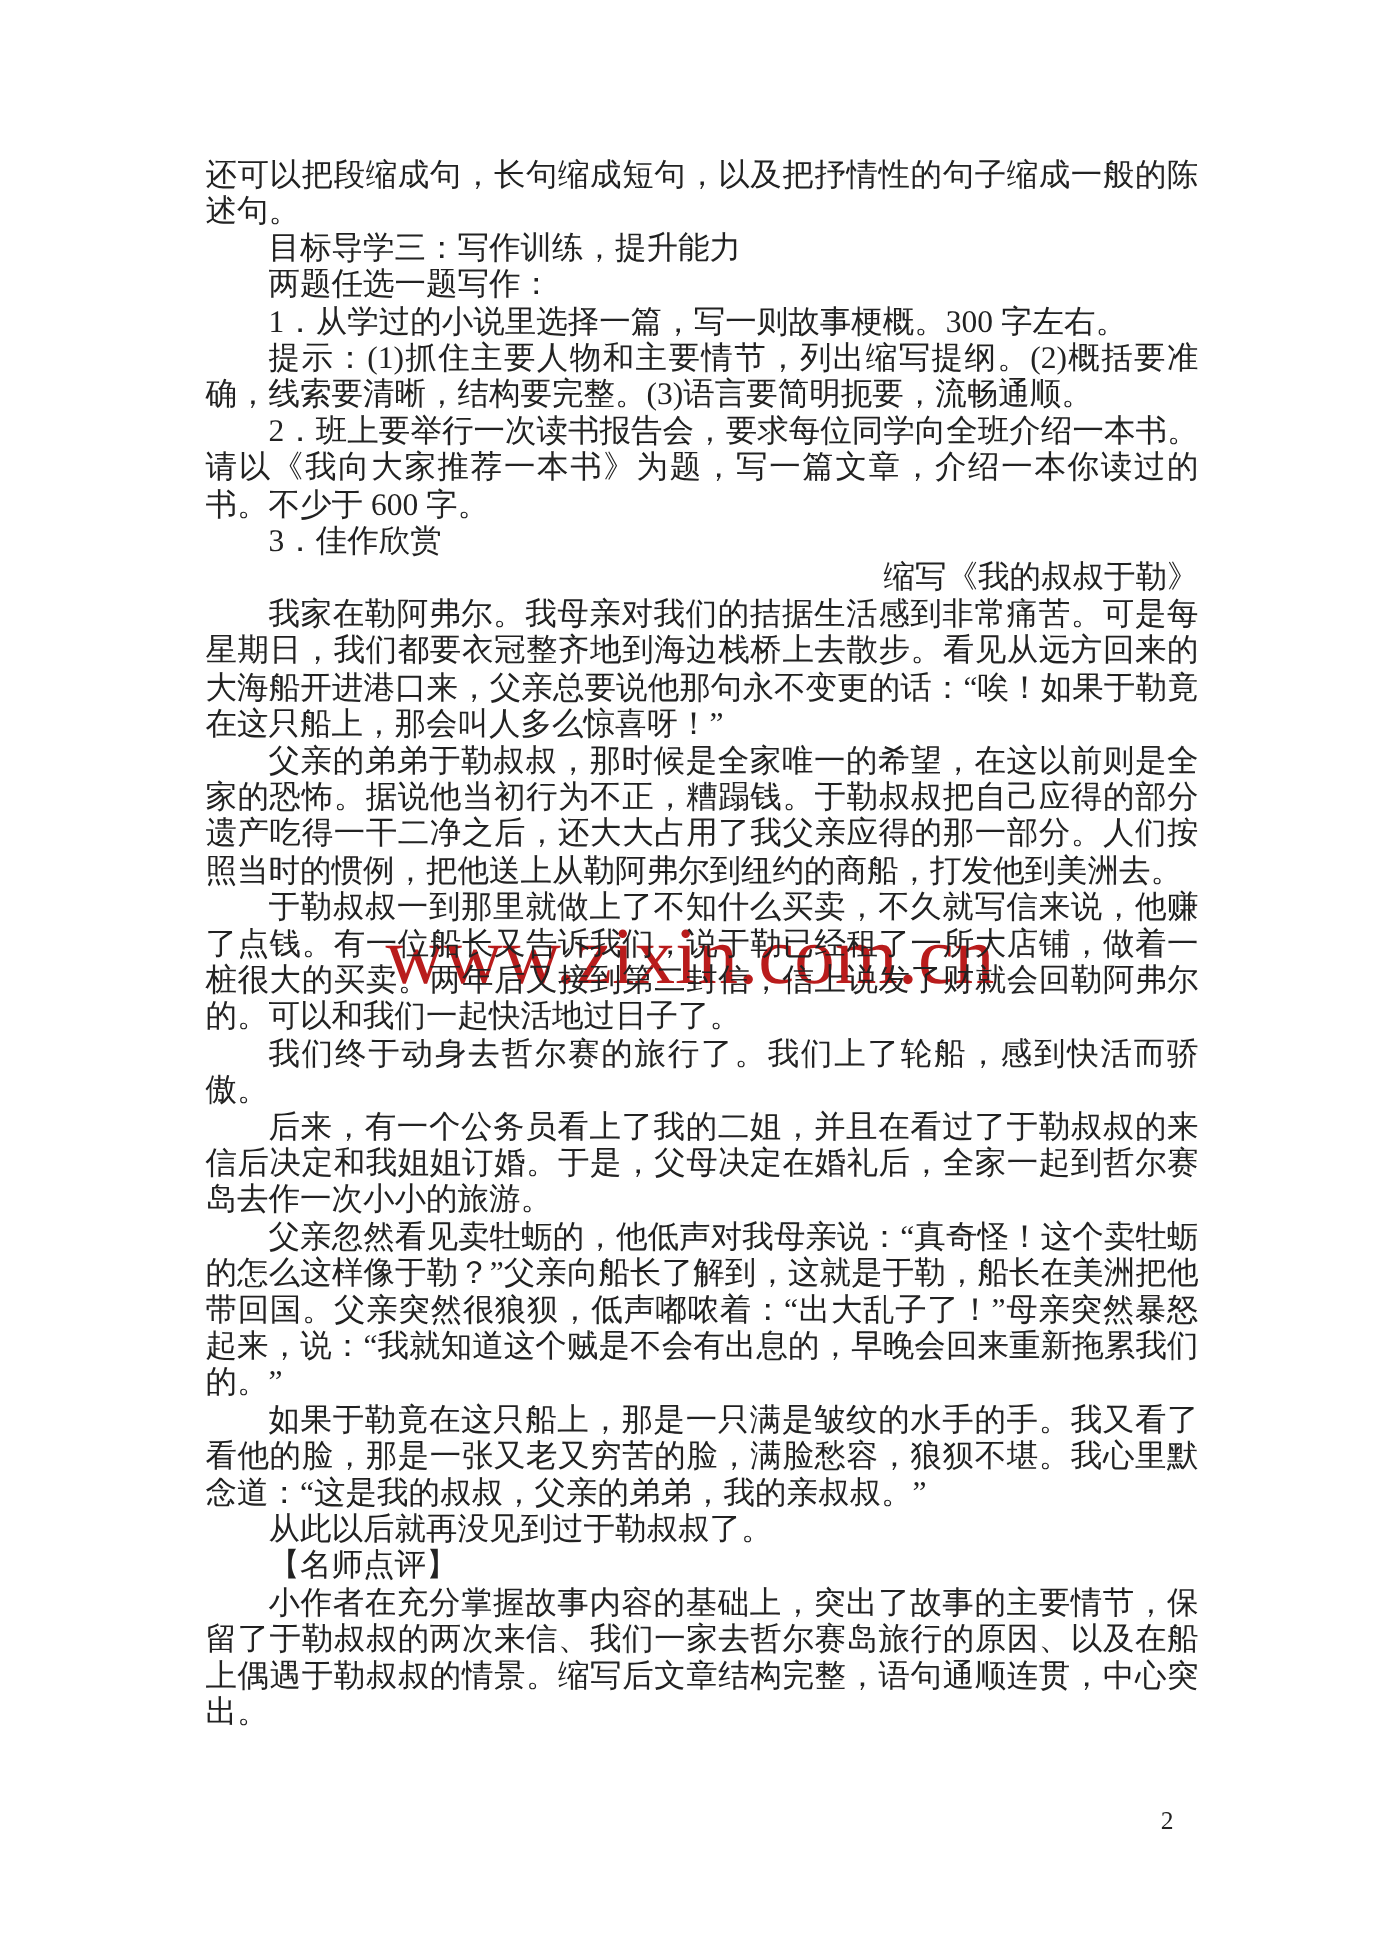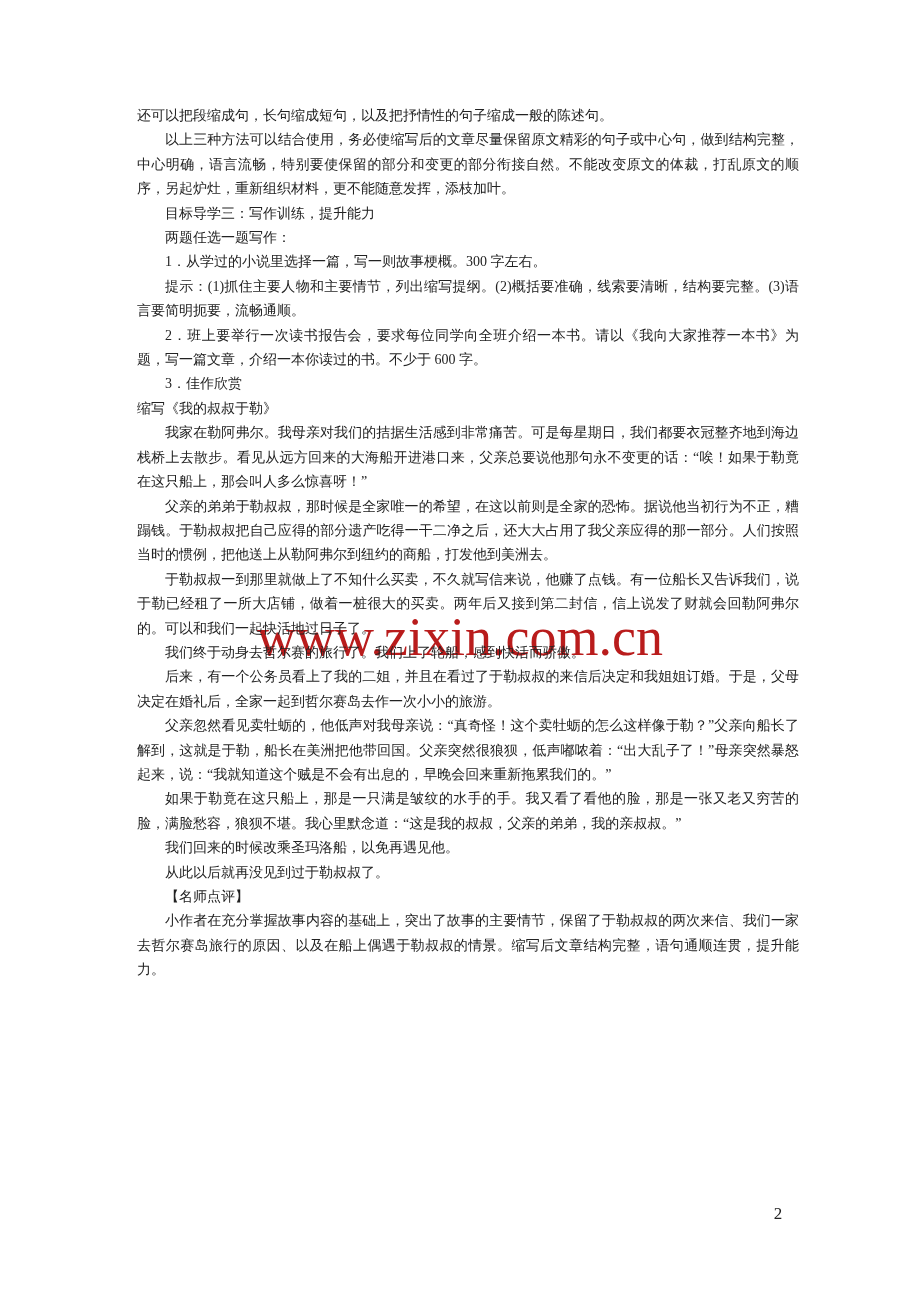--- a/index.html
+++ b/index.html
@@ -25,71 +25,69 @@
     color: #b91c1c;
     white-space: nowrap;
     z-index: 0;
     user-select: none;
   }
   .content {
     position: absolute;
     left: 137px;
     top: 104px;
     width: 662px;
-    font-size: 14px;
+    font-size: 21px;
     line-height: 24.4px;
     color: #222222;
     z-index: 1;
   }
   .content p {
     margin: 0;
     padding: 0;
     text-align: justify;
     text-justify: inter-ideograph;
     text-indent: 2em;
   }
   .content p.noindent { text-indent: 0; }
   .content p.title {
     text-indent: 0;
-    text-align: left;
+    text-align: right;
   }
   .pagenum {
     position: absolute;
     left: 768px;
     top: 1204px;
     width: 20px;
     text-align: center;
     font-size: 17px;
     color: #222222;
     z-index: 1;
   }
 </style>
 </head>
 <body>
 
 <div class="page">
   <div class="watermark">www.zixin.com.cn</div>
 
   <div class="content" id="content">
       <p class="noindent">还可以把段缩成句，长句缩成短句，以及把抒情性的句子缩成一般的陈述句。</p>
-      <p class="">以上三种方法可以结合使用，务必使缩写后的文章尽量保留原文精彩的句子或中心句，做到结构完整，中心明确，语言流畅，特别要使保留的部分和变更的部分衔接自然。不能改变原文的体裁，打乱原文的顺序，另起炉灶，重新组织材料，更不能随意发挥，添枝加叶。</p>
       <p class="">目标导学三：写作训练，提升能力</p>
       <p class="">两题任选一题写作：</p>
       <p class="">1．从学过的小说里选择一篇，写一则故事梗概。300 字左右。</p>
       <p class="">提示：(1)抓住主要人物和主要情节，列出缩写提纲。(2)概括要准确，线索要清晰，结构要完整。(3)语言要简明扼要，流畅通顺。</p>
       <p class="">2．班上要举行一次读书报告会，要求每位同学向全班介绍一本书。请以《我向大家推荐一本书》为题，写一篇文章，介绍一本你读过的书。不少于 600 字。</p>
       <p class="">3．佳作欣赏</p>
       <p class="title">缩写《我的叔叔于勒》</p>
       <p class="">我家在勒阿弗尔。我母亲对我们的拮据生活感到非常痛苦。可是每星期日，我们都要衣冠整齐地到海边栈桥上去散步。看见从远方回来的大海船开进港口来，父亲总要说他那句永不变更的话：“唉！如果于勒竟在这只船上，那会叫人多么惊喜呀！”</p>
       <p class="">父亲的弟弟于勒叔叔，那时候是全家唯一的希望，在这以前则是全家的恐怖。据说他当初行为不正，糟蹋钱。于勒叔叔把自己应得的部分遗产吃得一干二净之后，还大大占用了我父亲应得的那一部分。人们按照当时的惯例，把他送上从勒阿弗尔到纽约的商船，打发他到美洲去。</p>
       <p class="">于勒叔叔一到那里就做上了不知什么买卖，不久就写信来说，他赚了点钱。有一位船长又告诉我们，说于勒已经租了一所大店铺，做着一桩很大的买卖。两年后又接到第二封信，信上说发了财就会回勒阿弗尔的。可以和我们一起快活地过日子了。</p>
       <p class="">我们终于动身去哲尔赛的旅行了。我们上了轮船，感到快活而骄傲。</p>
       <p class="">后来，有一个公务员看上了我的二姐，并且在看过了于勒叔叔的来信后决定和我姐姐订婚。于是，父母决定在婚礼后，全家一起到哲尔赛岛去作一次小小的旅游。</p>
       <p class="">父亲忽然看见卖牡蛎的，他低声对我母亲说：“真奇怪！这个卖牡蛎的怎么这样像于勒？”父亲向船长了解到，这就是于勒，船长在美洲把他带回国。父亲突然很狼狈，低声嘟哝着：“出大乱子了！”母亲突然暴怒起来，说：“我就知道这个贼是不会有出息的，早晚会回来重新拖累我们的。”</p>
       <p class="">如果于勒竟在这只船上，那是一只满是皱纹的水手的手。我又看了看他的脸，那是一张又老又穷苦的脸，满脸愁容，狼狈不堪。我心里默念道：“这是我的叔叔，父亲的弟弟，我的亲叔叔。”</p>
-      <p class="">我们回来的时候改乘圣玛洛船，以免再遇见他。</p>
       <p class="">从此以后就再没见到过于勒叔叔了。</p>
       <p class="">【名师点评】</p>
-      <p class="">小作者在充分掌握故事内容的基础上，突出了故事的主要情节，保留了于勒叔叔的两次来信、我们一家去哲尔赛岛旅行的原因、以及在船上偶遇于勒叔叔的情景。缩写后文章结构完整，语句通顺连贯，提升能力。</p>
+      <p class="">小作者在充分掌握故事内容的基础上，突出了故事的主要情节，保留了于勒叔叔的两次来信、我们一家去哲尔赛岛旅行的原因、以及在船上偶遇于勒叔叔的情景。缩写后文章结构完整，语句通顺连贯，中心突出。</p>
     </div>
 
   <div class="pagenum">2</div>
 </div>
 
 </body></html>

